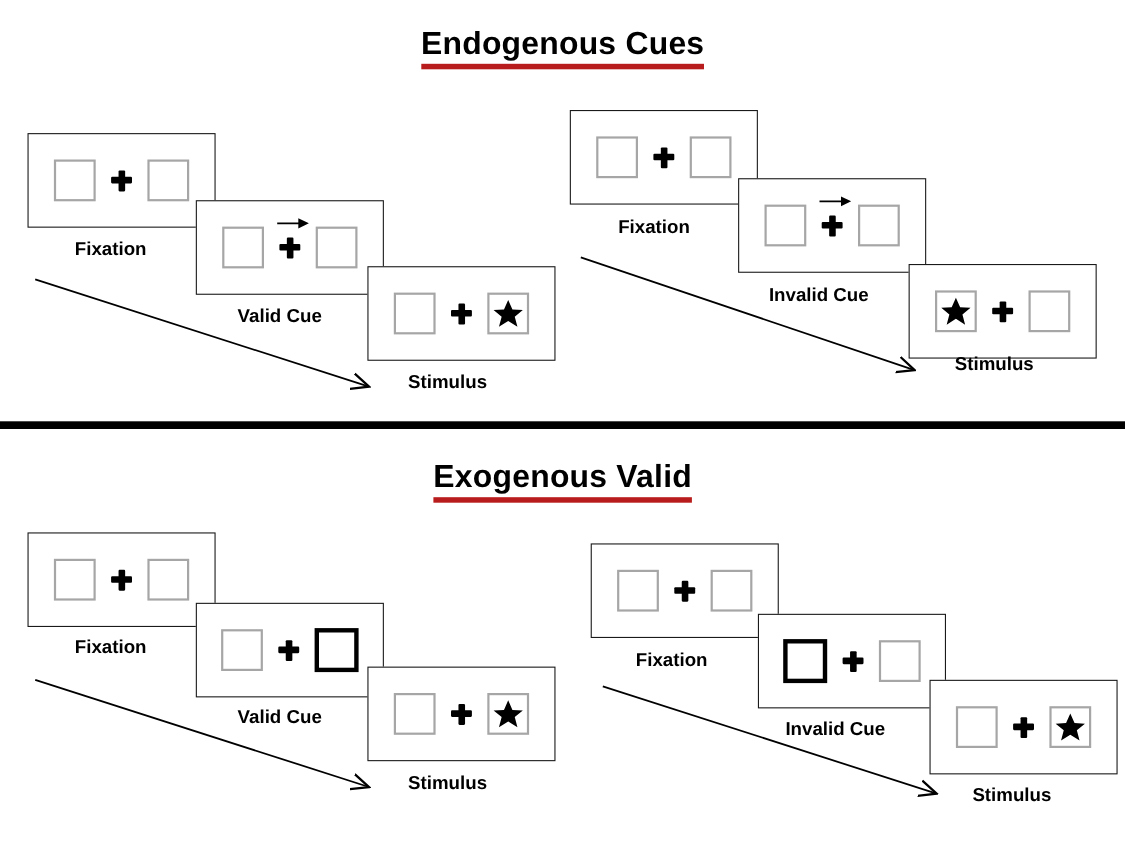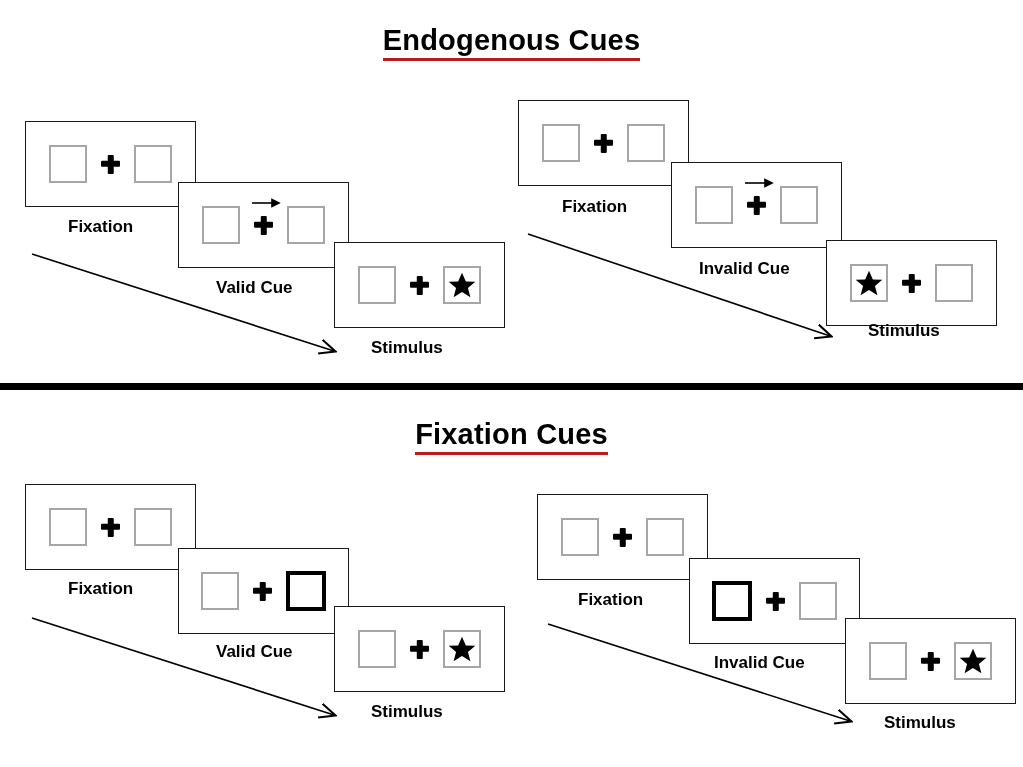--- a/index.html
+++ b/index.html
@@ -19,21 +19,21 @@
   .section-title {
     position: absolute;
     width: 100%;
     text-align: center;
     font-size: 29px;
     font-weight: bold;
     letter-spacing: 0.2px;
     color: #000000;
   }
   .section-title span {
-    border-bottom: 3px solid #b91c1c;
+    border-bottom: 5px solid #b91c1c;
     padding-bottom: 2px;
   }
 
   .divider {
     position: absolute;
     left: 0;
     width: 1023px;
     height: 7px;
     background: #000000;
   }
@@ -235,21 +235,21 @@
     <div class="plus" style="width:19px;height:19px;"></div>
     <div class="spacer" style="width:14px;"></div>
     <div class="box" style="width:38px;height:38px;"></div>
   </div>
 </div>
 <div class="panel-label" style="left:868px;top:321px;">Stimulus</div>
 
 <div class="divider" style="top:383px;"></div>
 
 <div class="section-title" style="top:418px;left:0;">
-  <span>Fixation Cues</span>
+  <span>Exogenous Valid</span>
 </div>
 
 <svg class="time-arrow" style="left:28px;top:612px;width:320px;height:115px;" viewBox="0 0 320 115">
   <defs>
     <marker id="ah3" markerWidth="11" markerHeight="11" refX="9" refY="5.5" orient="auto">
       <path d="M0,1 L10,5.5 L0,10" fill="none" stroke="#000" stroke-width="1.3"></path>
     </marker>
   </defs>
   <line x1="4" y1="6" x2="306" y2="103" stroke="#000000" stroke-width="1.6" marker-end="url(#ah3)"></line>
 </svg>

